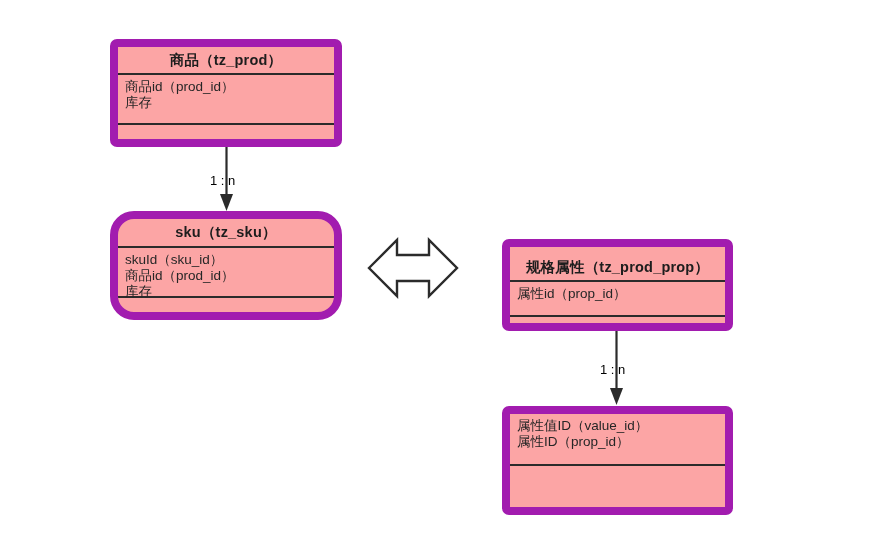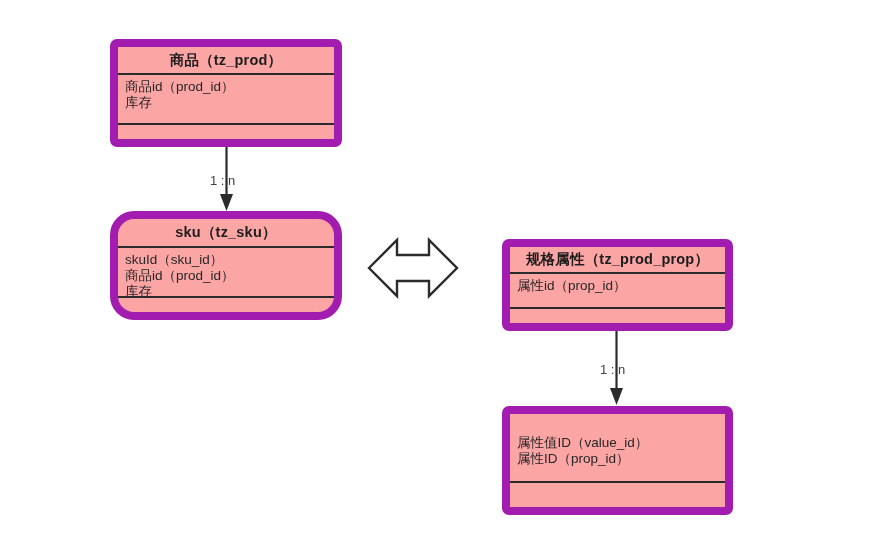--- a/index.html
+++ b/index.html
@@ -63,39 +63,39 @@
   #entity-prod .entity-header   { height: 28px; }
   #entity-prod .entity-fields   { height: 50px; }
   #entity-prod .entity-footer   { height: 24px; }
 
   #entity-sku       { left: 110px; top: 211px; width: 232px; height: 109px; border-radius: 24px; }
   #entity-sku .entity-header    { height: 29px; }
   #entity-sku .entity-fields    { height: 50px; }
   #entity-sku .entity-footer    { height: 26px; }
 
   #entity-prop      { left: 502px; top: 239px; width: 231px; height: 92px; }
-  #entity-prop .entity-header   { height: 27px; }
+  #entity-prop .entity-header   { height: 27px; margin-top: 8px; }
   #entity-prop .entity-fields   { height: 35px; }
   #entity-prop .entity-footer   { height: 24px; }
 
   #entity-prop-value{ left: 502px; top: 406px; width: 231px; height: 109px; }
   #entity-prop-value .entity-header { height: 29px; }
-  #entity-prop-value .entity-fields { height: 52px; margin-top: 17px; }
+  #entity-prop-value .entity-fields { height: 52px; }
   #entity-prop-value .entity-footer { height: 24px; }
 
   
   .connector {
     position: absolute;
   }
   .connector svg { display: block; overflow: visible; }
   .cardinality {
     position: absolute;
     font-size: 13px;
     line-height: 1;
-    color: #404040;
+    color: #000000;
     white-space: nowrap;
   }
   #cardinality-prod-sku  { left: 210px; top: 174px; }
   #cardinality-prop-val  { left: 600px; top: 363px; }
 
   #connector-prod-sku  { left: 218px; top: 147px; }
   #connector-prop-val  { left: 608px; top: 331px; }
 
   
   #relation-arrow { position: absolute; left: 367px; top: 237px; }

